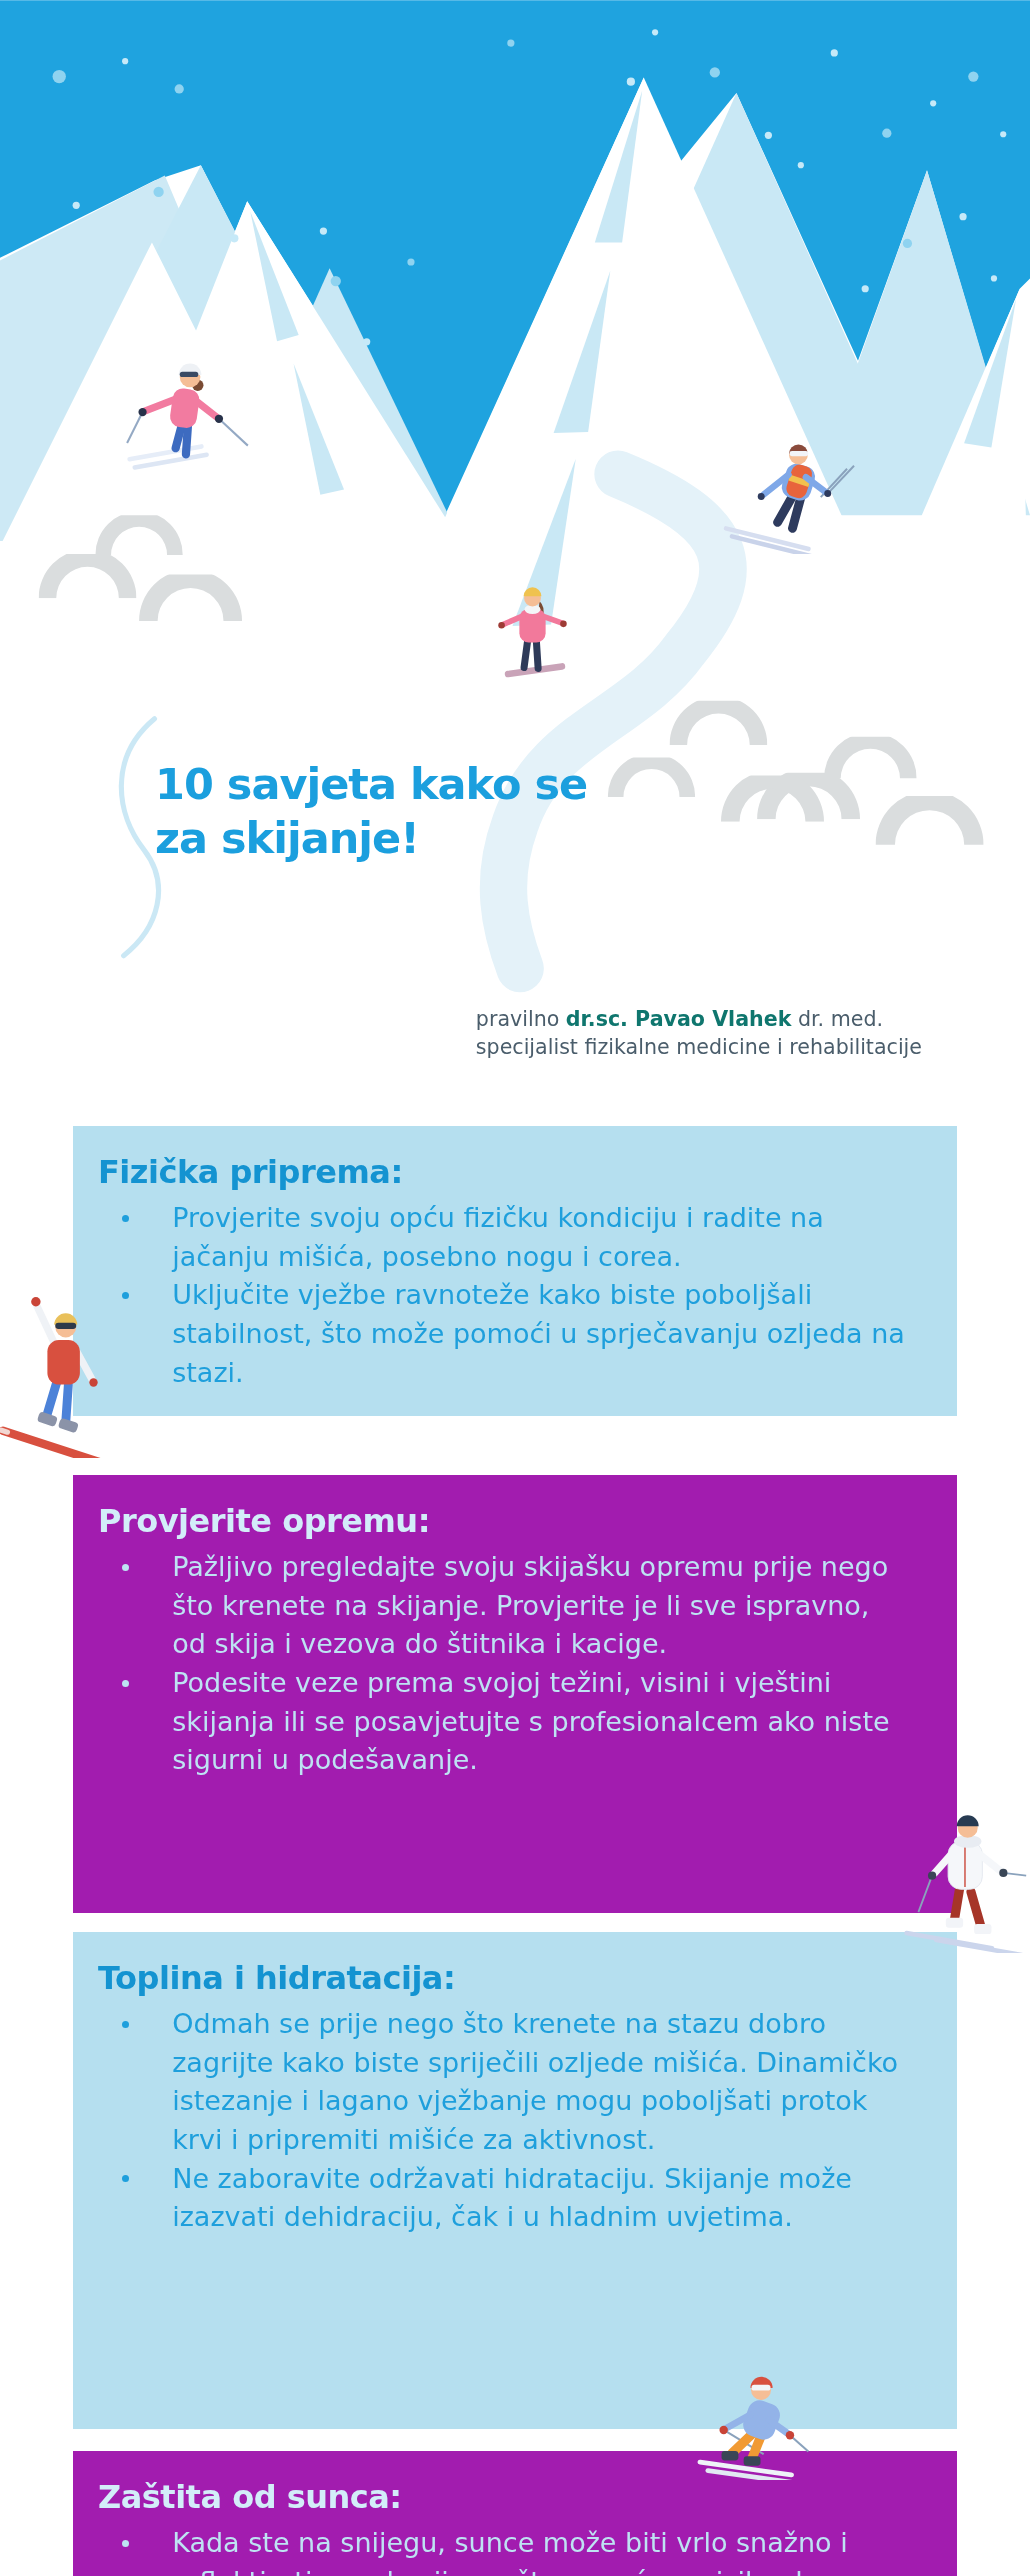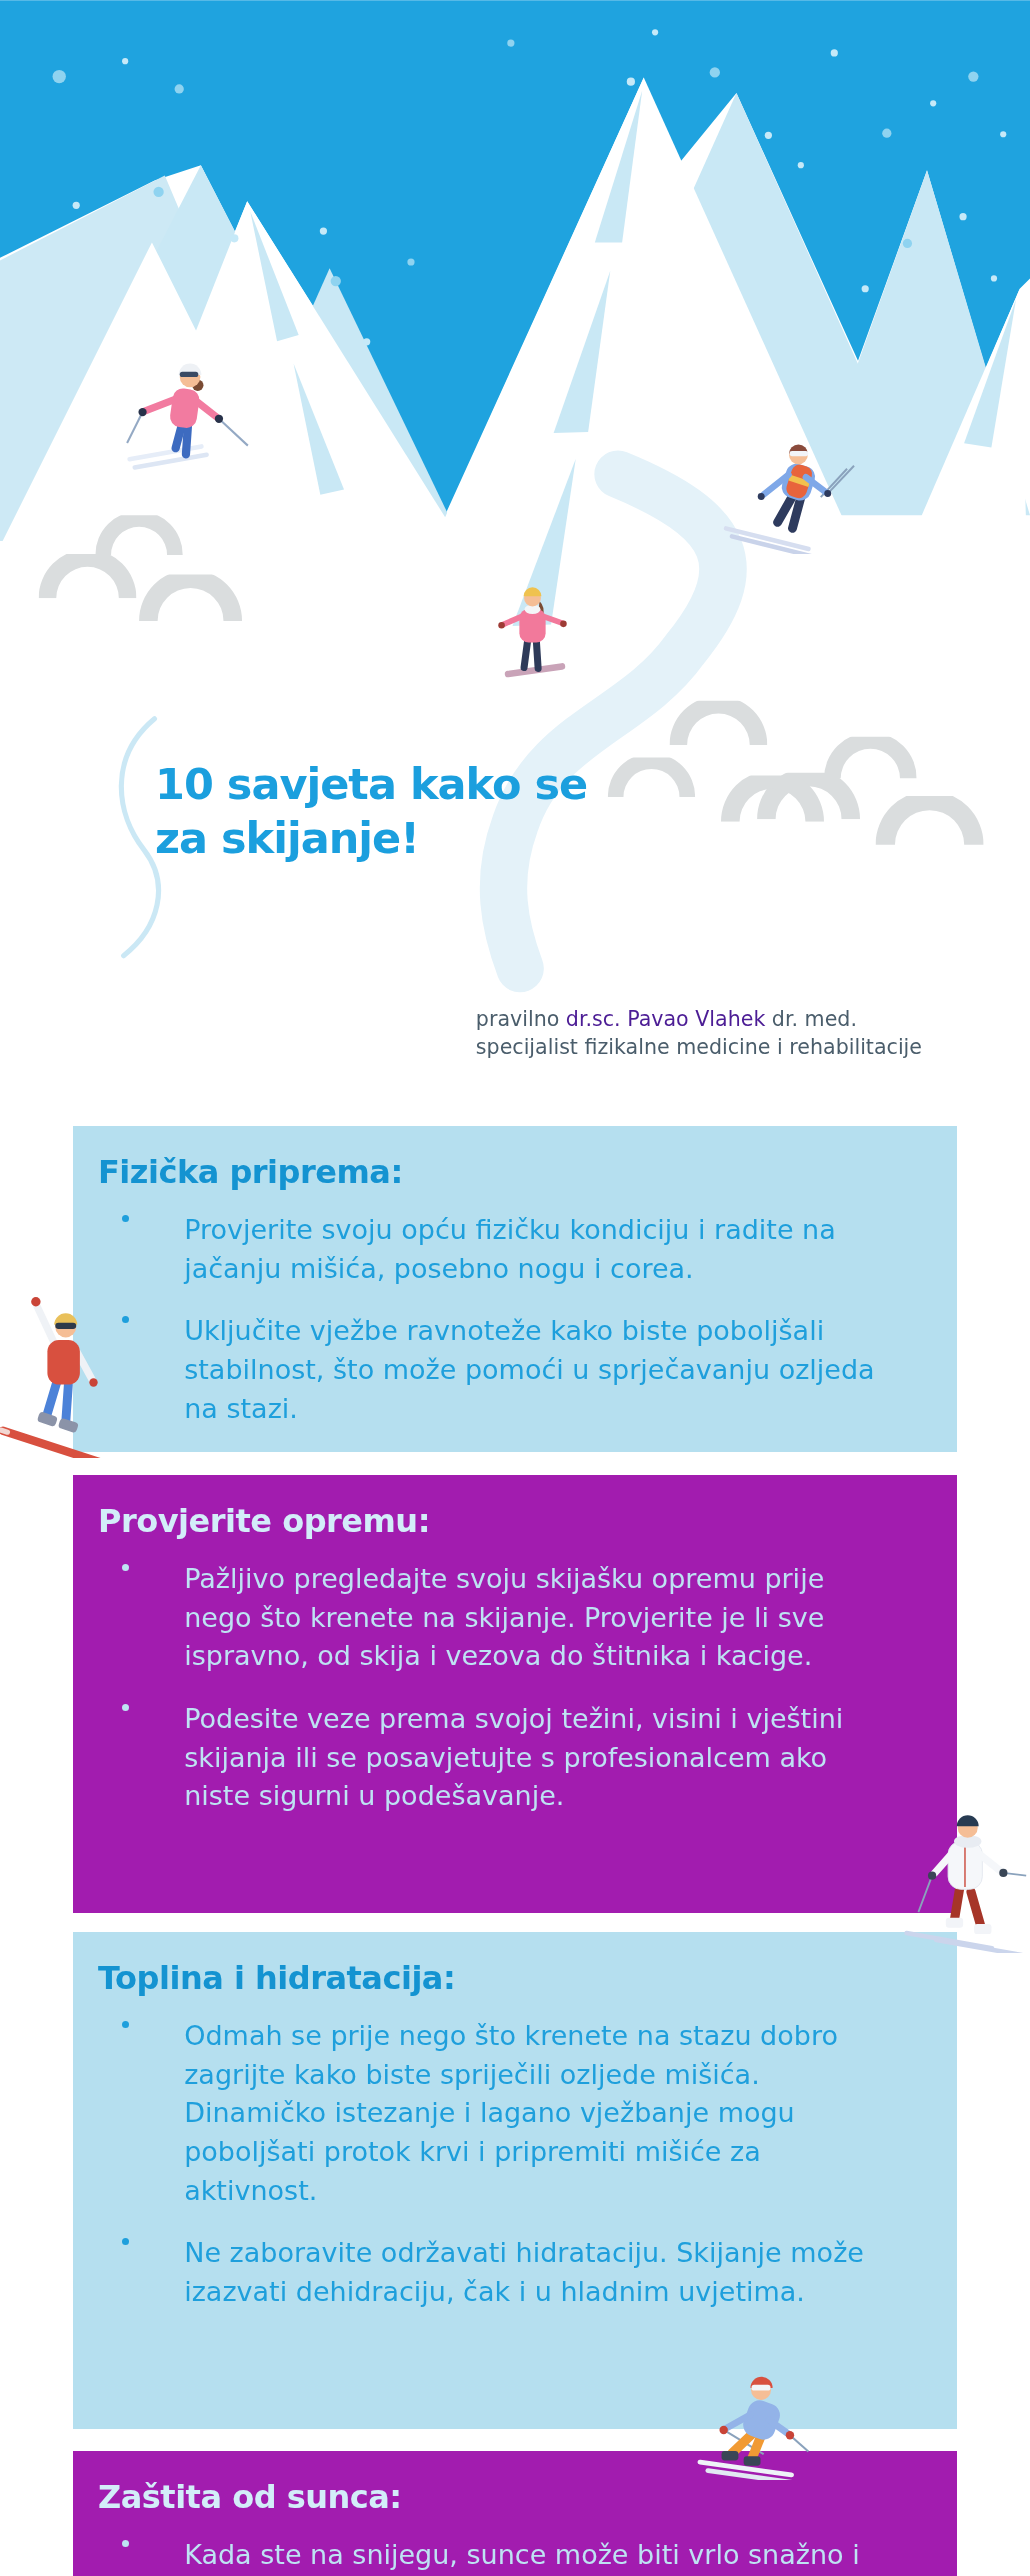--- a/index.html
+++ b/index.html
@@ -8,38 +8,38 @@
   svg{display:block;}
 
   
   .hero-svg{position:absolute;left:0;top:0;}
   .fig{position:absolute;pointer-events:none;}
 
   .title{position:absolute;left:155px;top:757px;color:#1B9FDE;
          font-size:43px;font-weight:800;line-height:1.26;letter-spacing:-1px;}
   .credit{position:absolute;right:108px;top:1006px;text-align:left;
           color:#4A5D6B;font-size:20.6px;line-height:1.35;}
-  .credit b{color:#4c1d95;font-weight:400;}
+  .credit b{color:#0f766e;font-weight:700;}
 
   
   .card{position:absolute;left:73px;width:884px;box-sizing:border-box;
         padding:27px 46px 0 25px;}
   .card-light{background:#B5DFEF;}
   .card-dark{background:#a21caf;}
   .card h2{margin:0 0 8.2px 0;font-size:32px;font-weight:800;letter-spacing:-0.5px;}
   .card-light h2{color:#1493D1;}
   .card-dark h2{color:#D3EDF9;}
   .bullets{margin:0;padding:0;list-style:none;font-size:27px;line-height:1.43;font-weight:500;}
   .card-light .bullets{color:#1E9FDC;}
   .card-dark .bullets{color:#BEE3F3;}
   .bullet{display:flex;align-items:flex-start;}
   .dot{flex:0 0 7.2px;width:7.2px;height:7.2px;border-radius:50%;margin:15.5px 43px 0 24px;}
   .card-light .dot{background:#1E9FDC;}
   .card-dark .dot{background:#BEE3F3;}
-  .bullet p{margin:12px;max-width:739px;}
+  .bullet p{margin:0;max-width:739px;}
 </style>
 </head>
 <body>
 
 <div class="page">
 
   <svg class="hero-svg" width="1030" height="1126" viewBox="0 0 2000 2185">
     <defs>
       <symbol id="arc" viewBox="0 0 200 90">
         <path d="M0,90 A100,100 0 0 1 200,90 L164,90 A64,64 0 0 0 36,90 Z"></path>
@@ -191,21 +191,21 @@
 
   <div class="title">
     <div>10 savjeta kako se</div>
     <div>za skijanje!</div>
   </div>
   <div class="credit">
     <div><span>pravilno </span><b>dr.sc. Pavao Vlahek</b><span> dr. med.</span></div>
     <div>specijalist fizikalne medicine i rehabilitacije</div>
   </div>
 
-  <section class="card card-light" style="top:1126px;height:326px;">
+  <section class="card card-light" style="top:1126px;height:290px;">
     <h2>Fizička priprema:</h2>
     <ul class="bullets">
       <li class="bullet">
           <span class="dot"></span>
           <p>Provjerite svoju opću fizičku kondiciju i radite na jačanju mišića, posebno nogu i corea.</p>
         </li>
       <li class="bullet">
           <span class="dot"></span>
           <p>Uključite vježbe ravnoteže kako biste poboljšali stabilnost, što može pomoći u sprječavanju ozljeda na stazi.</p>
         </li>

